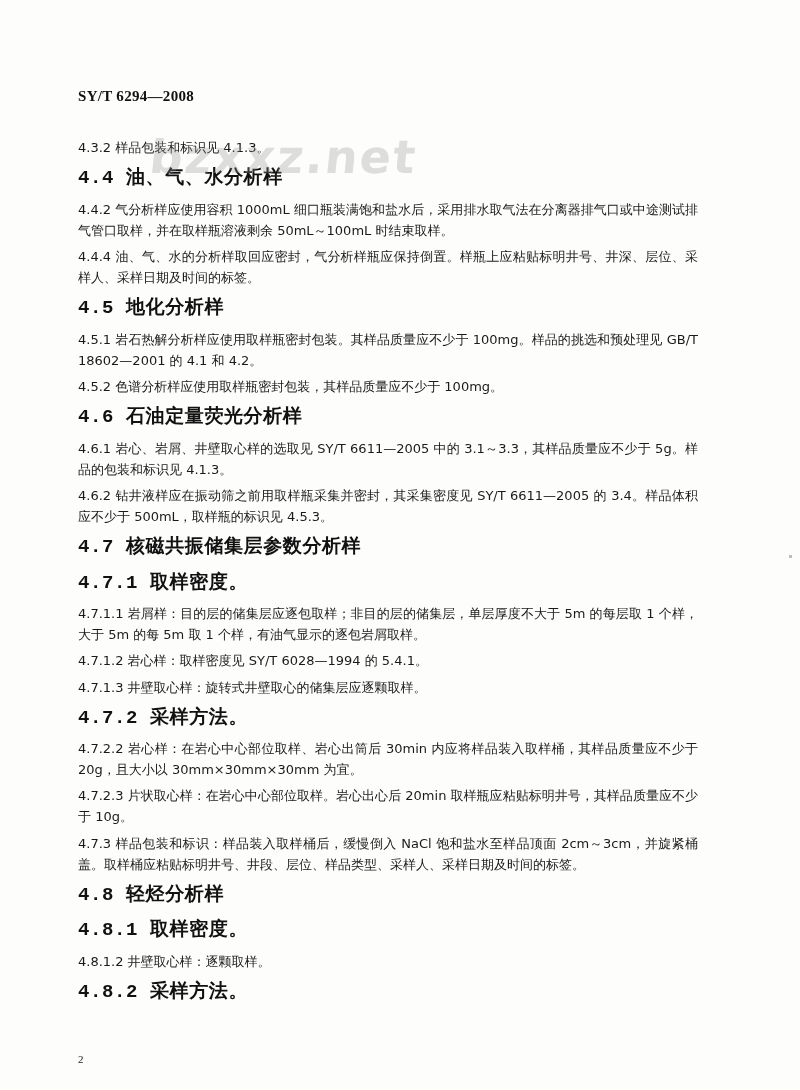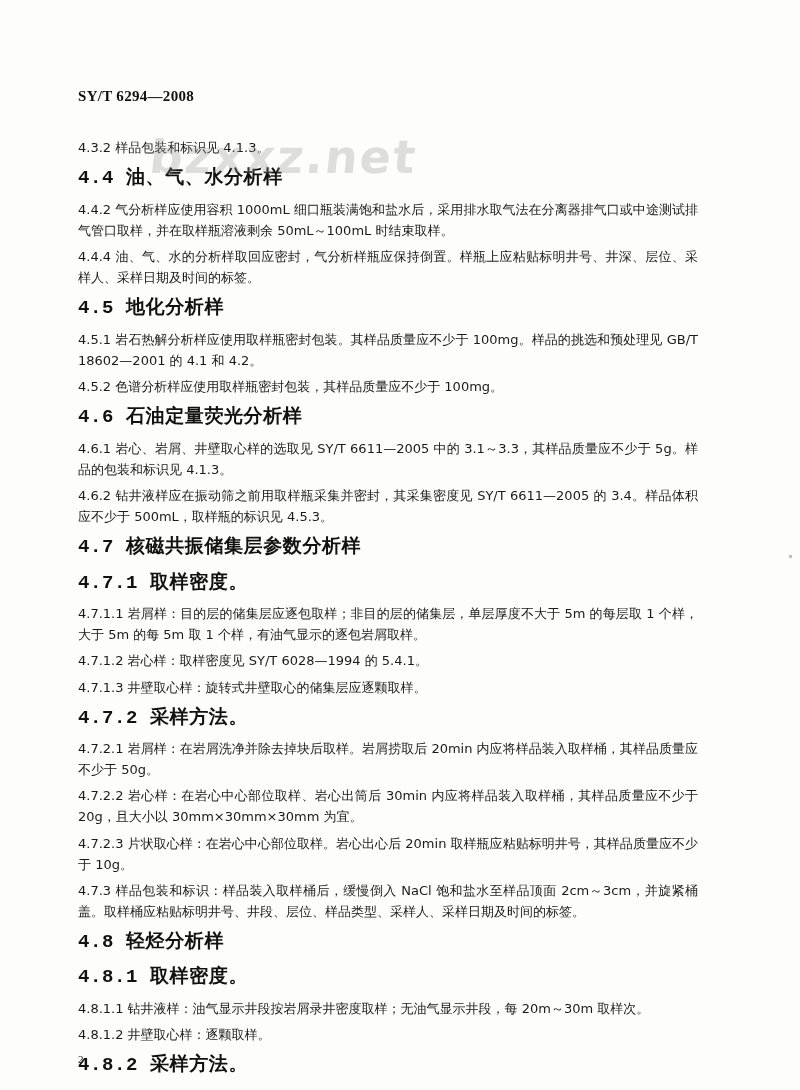--- a/index.html
+++ b/index.html
@@ -100,27 +100,25 @@
         <p class="para">4.5.2  色谱分析样应使用取样瓶密封包装，其样品质量应不少于 100mg。</p>
         <p class="head">4.6  石油定量荧光分析样</p>
         <p class="para">4.6.1  岩心、岩屑、井壁取心样的选取见 SY/T 6611—2005 中的 3.1～3.3，其样品质量应不少于 5g。样品的包装和标识见 4.1.3。</p>
         <p class="para">4.6.2  钻井液样应在振动筛之前用取样瓶采集并密封，其采集密度见 SY/T 6611—2005 的 3.4。样品体积应不少于 500mL，取样瓶的标识见 4.5.3。</p>
         <p class="head">4.7  核磁共振储集层参数分析样</p>
         <p class="head">4.7.1  取样密度。</p>
         <p class="para">4.7.1.1  岩屑样：目的层的储集层应逐包取样；非目的层的储集层，单层厚度不大于 5m 的每层取 1 个样，大于 5m 的每 5m 取 1 个样，有油气显示的逐包岩屑取样。</p>
         <p class="para">4.7.1.2  岩心样：取样密度见 SY/T 6028—1994 的 5.4.1。</p>
         <p class="para">4.7.1.3  井壁取心样：旋转式井壁取心的储集层应逐颗取样。</p>
         <p class="head">4.7.2  采样方法。</p>
-        <p class="para">4.7.2.1  岩屑样：在岩屑洗净并除去掉块后取样。岩屑捞取后 20min 内应将样品装入取样桶，其样品质量应不少于 50g。</p>
         <p class="para">4.7.2.2  岩心样：在岩心中心部位取样、岩心出筒后 30min 内应将样品装入取样桶，其样品质量应不少于 20g，且大小以 30mm×30mm×30mm 为宜。</p>
         <p class="para">4.7.2.3  片状取心样：在岩心中心部位取样。岩心出心后 20min 取样瓶应粘贴标明井号，其样品质量应不少于 10g。</p>
         <p class="para">4.7.3  样品包装和标识：样品装入取样桶后，缓慢倒入 NaCl 饱和盐水至样品顶面 2cm～3cm，并旋紧桶盖。取样桶应粘贴标明井号、井段、层位、样品类型、采样人、采样日期及时间的标签。</p>
         <p class="head">4.8  轻烃分析样</p>
         <p class="head">4.8.1  取样密度。</p>
-        <p class="para">4.8.1.1  钻井液样：油气显示井段按岩屑录井密度取样；无油气显示井段，每 20m～30m 取样次。</p>
         <p class="para">4.8.1.2  井壁取心样：逐颗取样。</p>
         <p class="head">4.8.2  采样方法。</p>
       </div>
   </div>
 
   <div class="page-number">2</div>
   <div class="edge-mark"></div>
 </div>
 
 </body></html>

